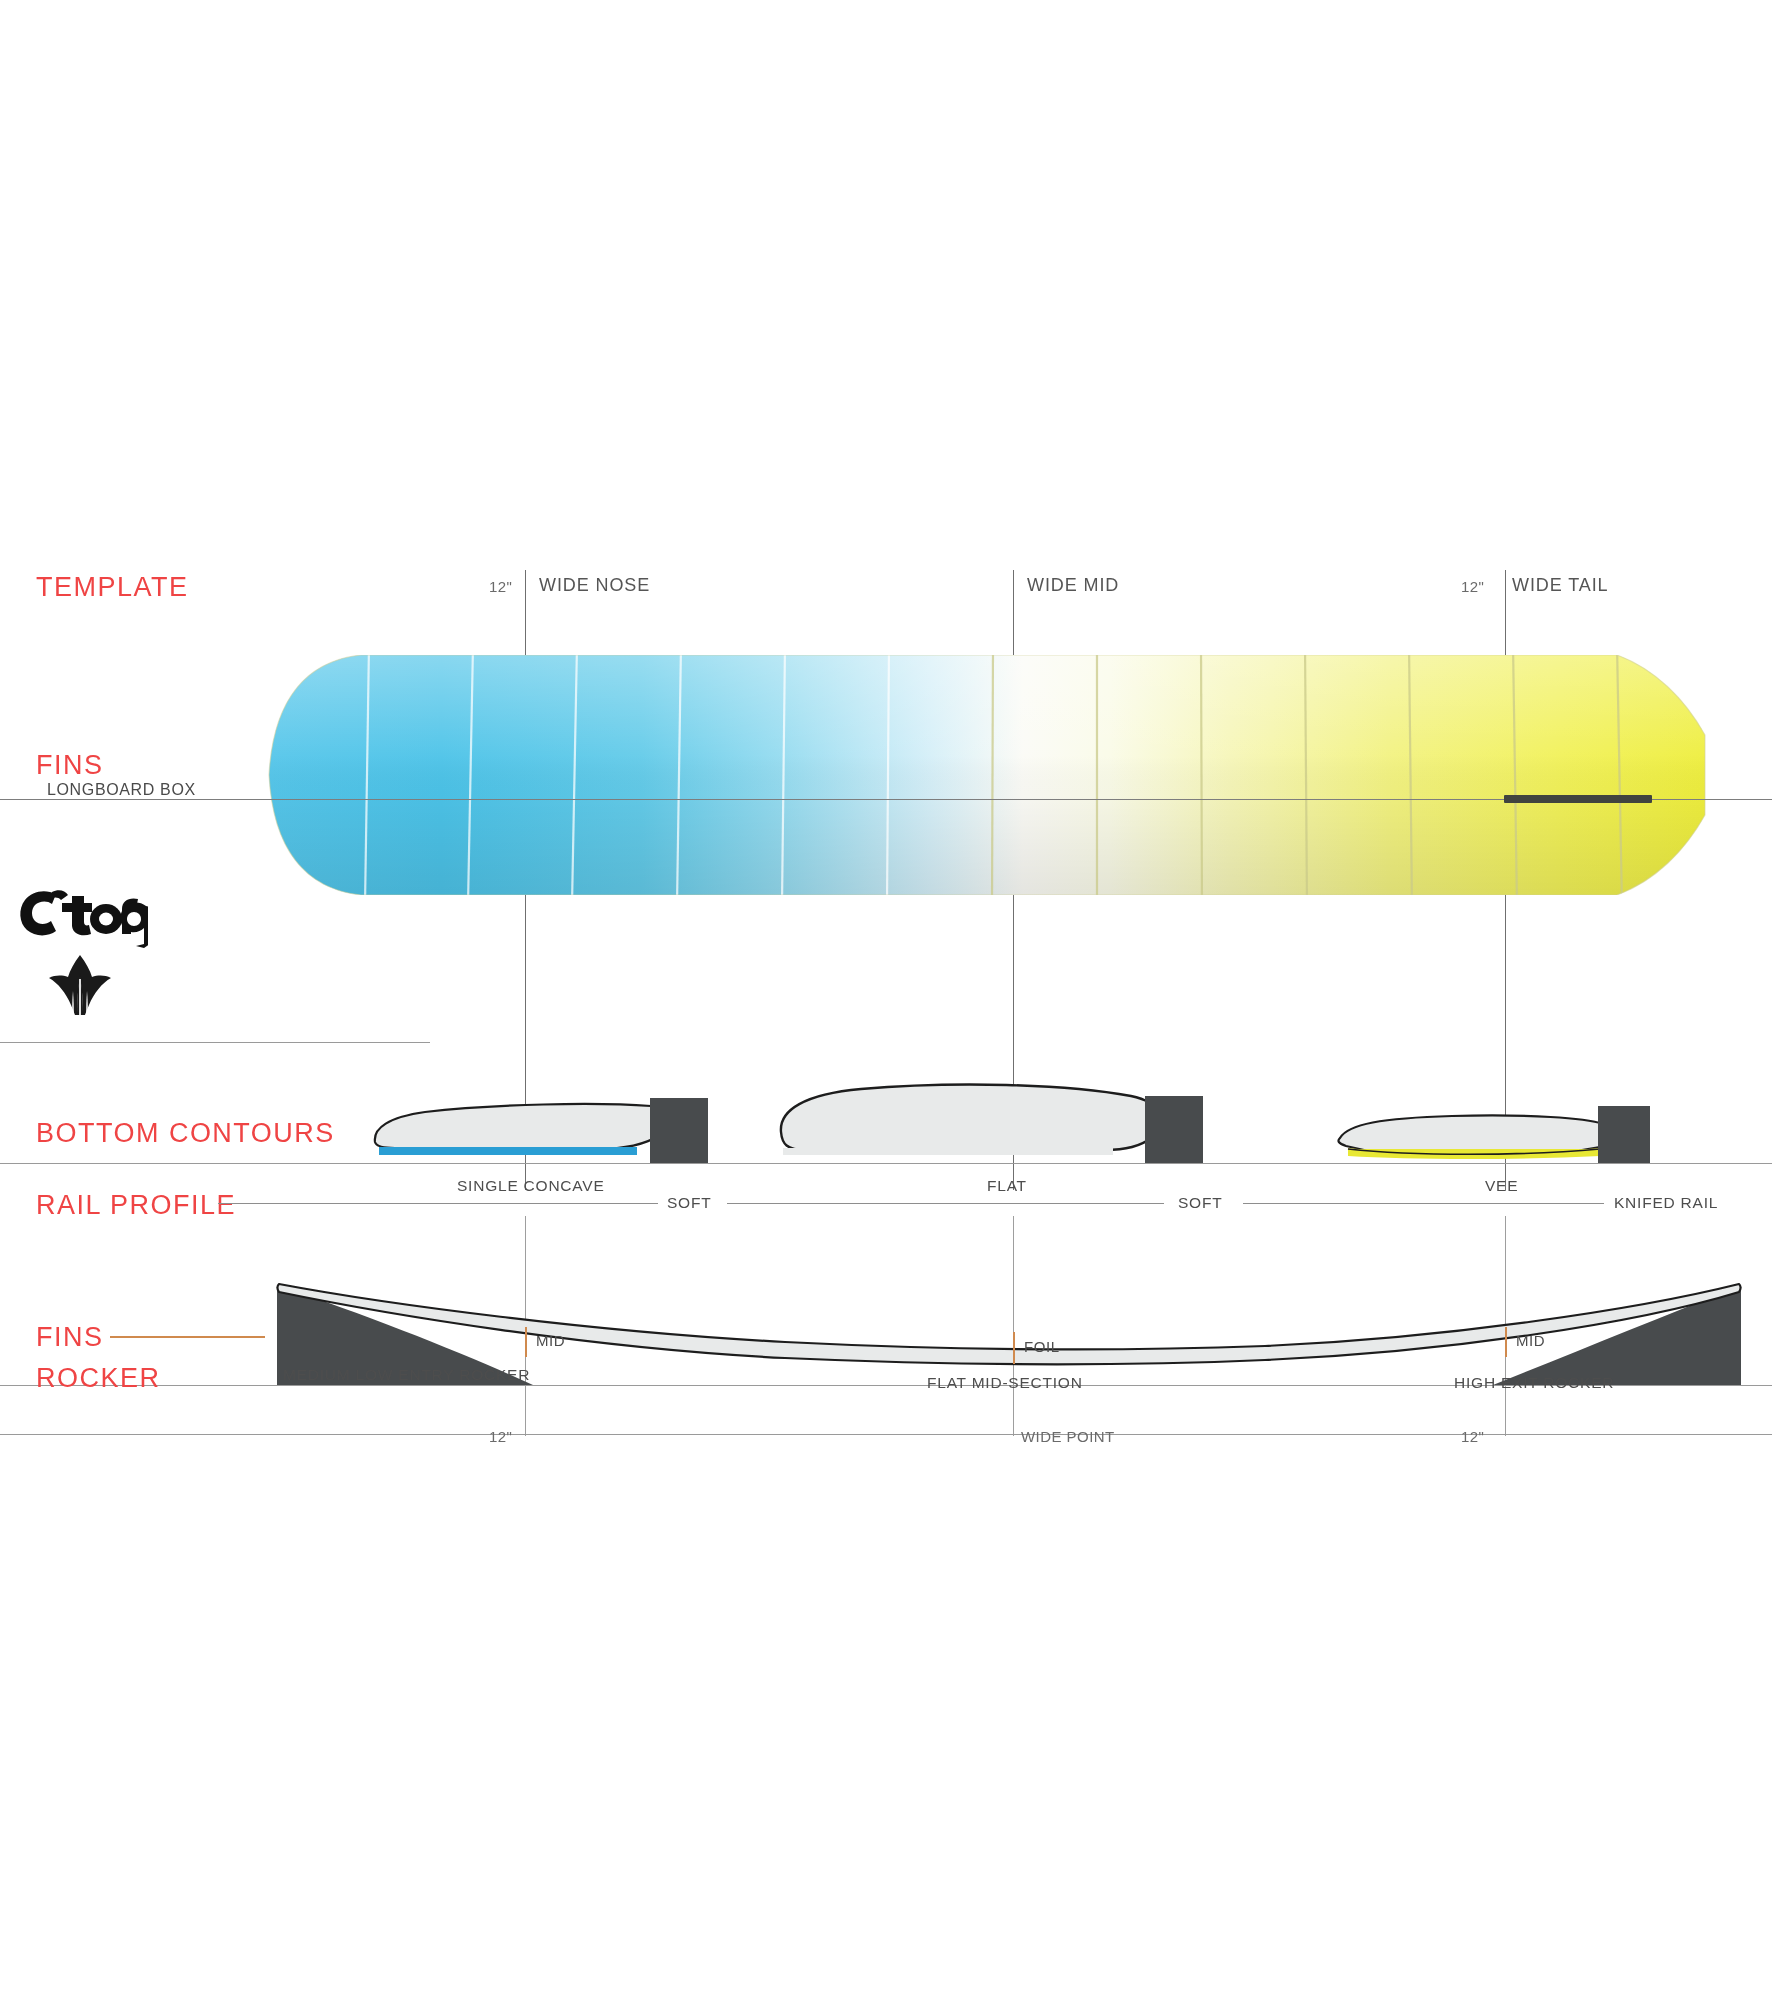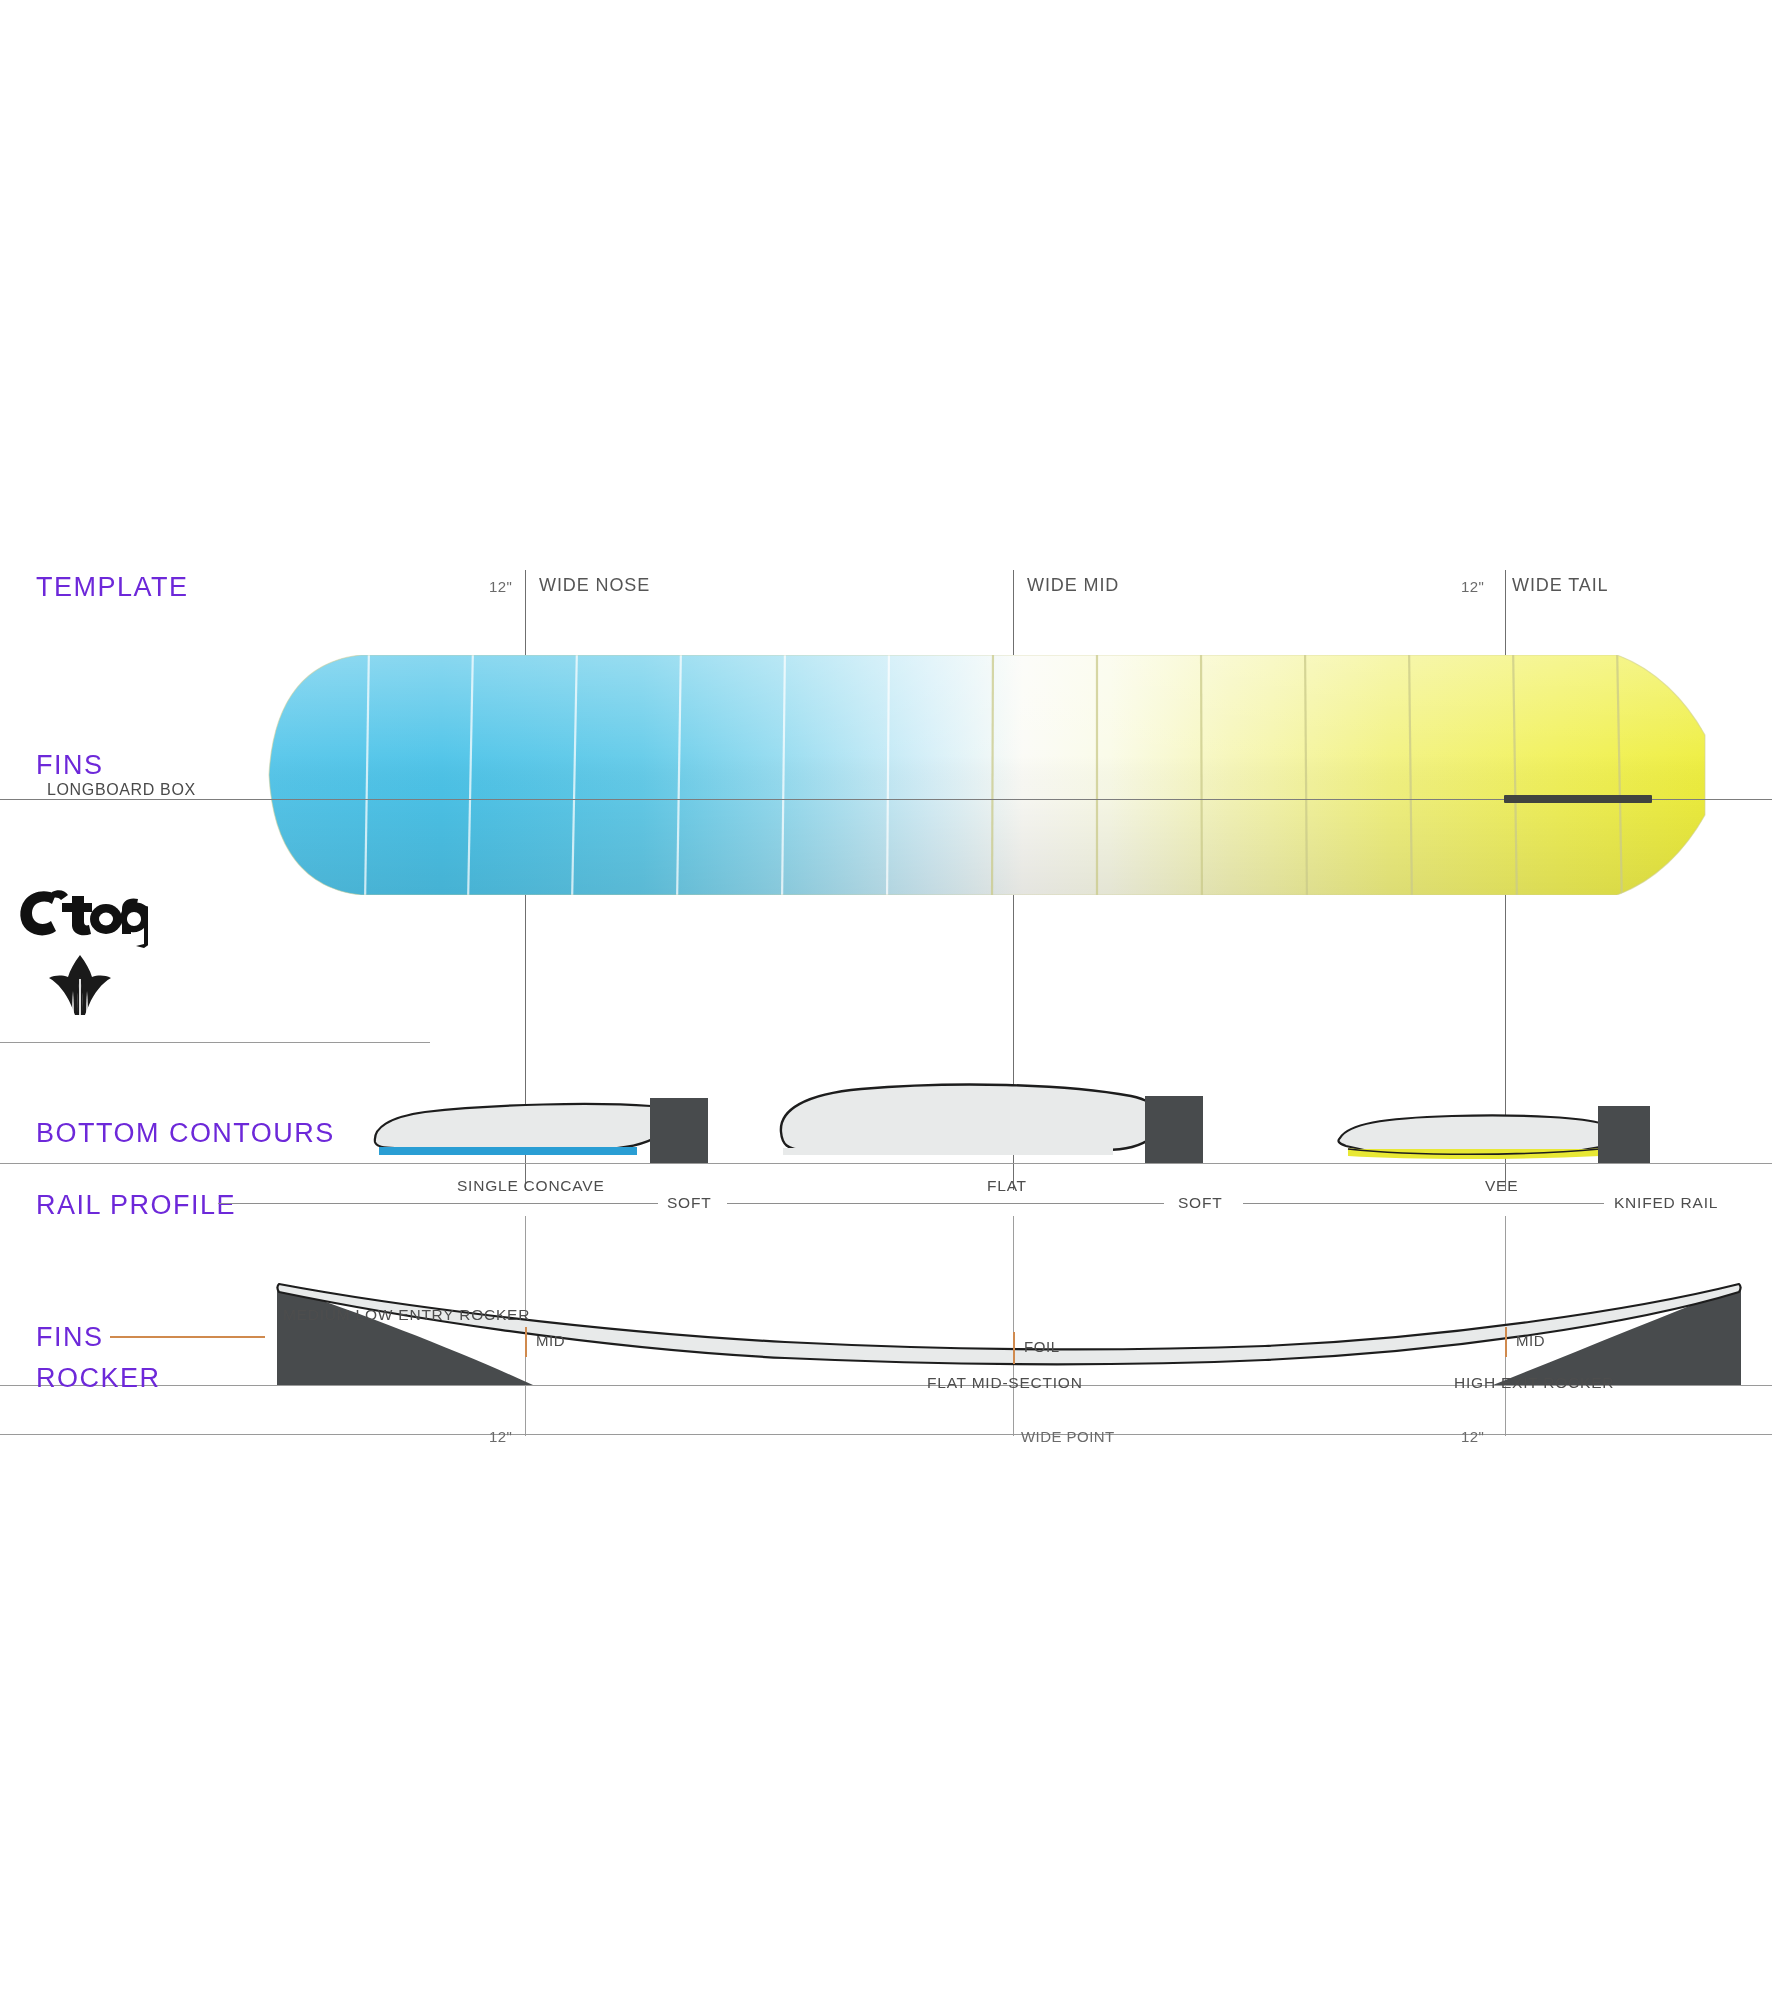--- a/index.html
+++ b/index.html
@@ -18,21 +18,21 @@
     height: 2000px;
     background: #ffffff;
     overflow: hidden;
   }
 
   
   .sec-label {
     position: absolute;
     font-size: 27px;
     letter-spacing: 0.055em;
-    color: #6d28d9;
+    color: #ef4444;
     white-space: nowrap;
   }
   .sec-sub {
     position: absolute;
     font-size: 16px;
     letter-spacing: 0.04em;
     color: #4a4a4a;
     white-space: nowrap;
     margin-left: 10px;
   }
@@ -329,21 +329,21 @@
   <div class="otick" style="left:1013px; top:1332px; height:32px;"></div>
   <div class="tick-text" style="left:1024px; top:1338px;">FOIL</div>
 
   <div class="otick" style="left:1505px; top:1327px; height:30px;"></div>
   <div class="tick-text" style="left:1516px; top:1332px;">MID</div>
 
   <div class="hline" style="left:0px; top:1385px; width:1772px;"></div>
 
   <div class="sec-label" style="left:36px; top:1363px;">ROCKER</div>
 
-  <div class="cap-text" style="left:283px; top:1306px;">MEDIUM LOW ENTRY ROCKER</div>
+  <div class="cap-text" style="left:283px; top:1366px;">MEDIUM LOW ENTRY ROCKER</div>
   <div class="cap-text" style="left:927px; top:1374px;">FLAT MID-SECTION</div>
   <div class="cap-text" style="left:1454px; top:1374px;">HIGH EXIT ROCKER</div>
 
   <div class="hline" style="left:0px; top:1434px; width:1772px;"></div>
 
   <div class="dim-text" style="left:489px; top:1428px;">12"</div>
   <div class="dim-text" style="left:1021px; top:1428px;">WIDE POINT</div>
   <div class="dim-text" style="left:1461px; top:1428px;">12"</div>
 
 </div>

